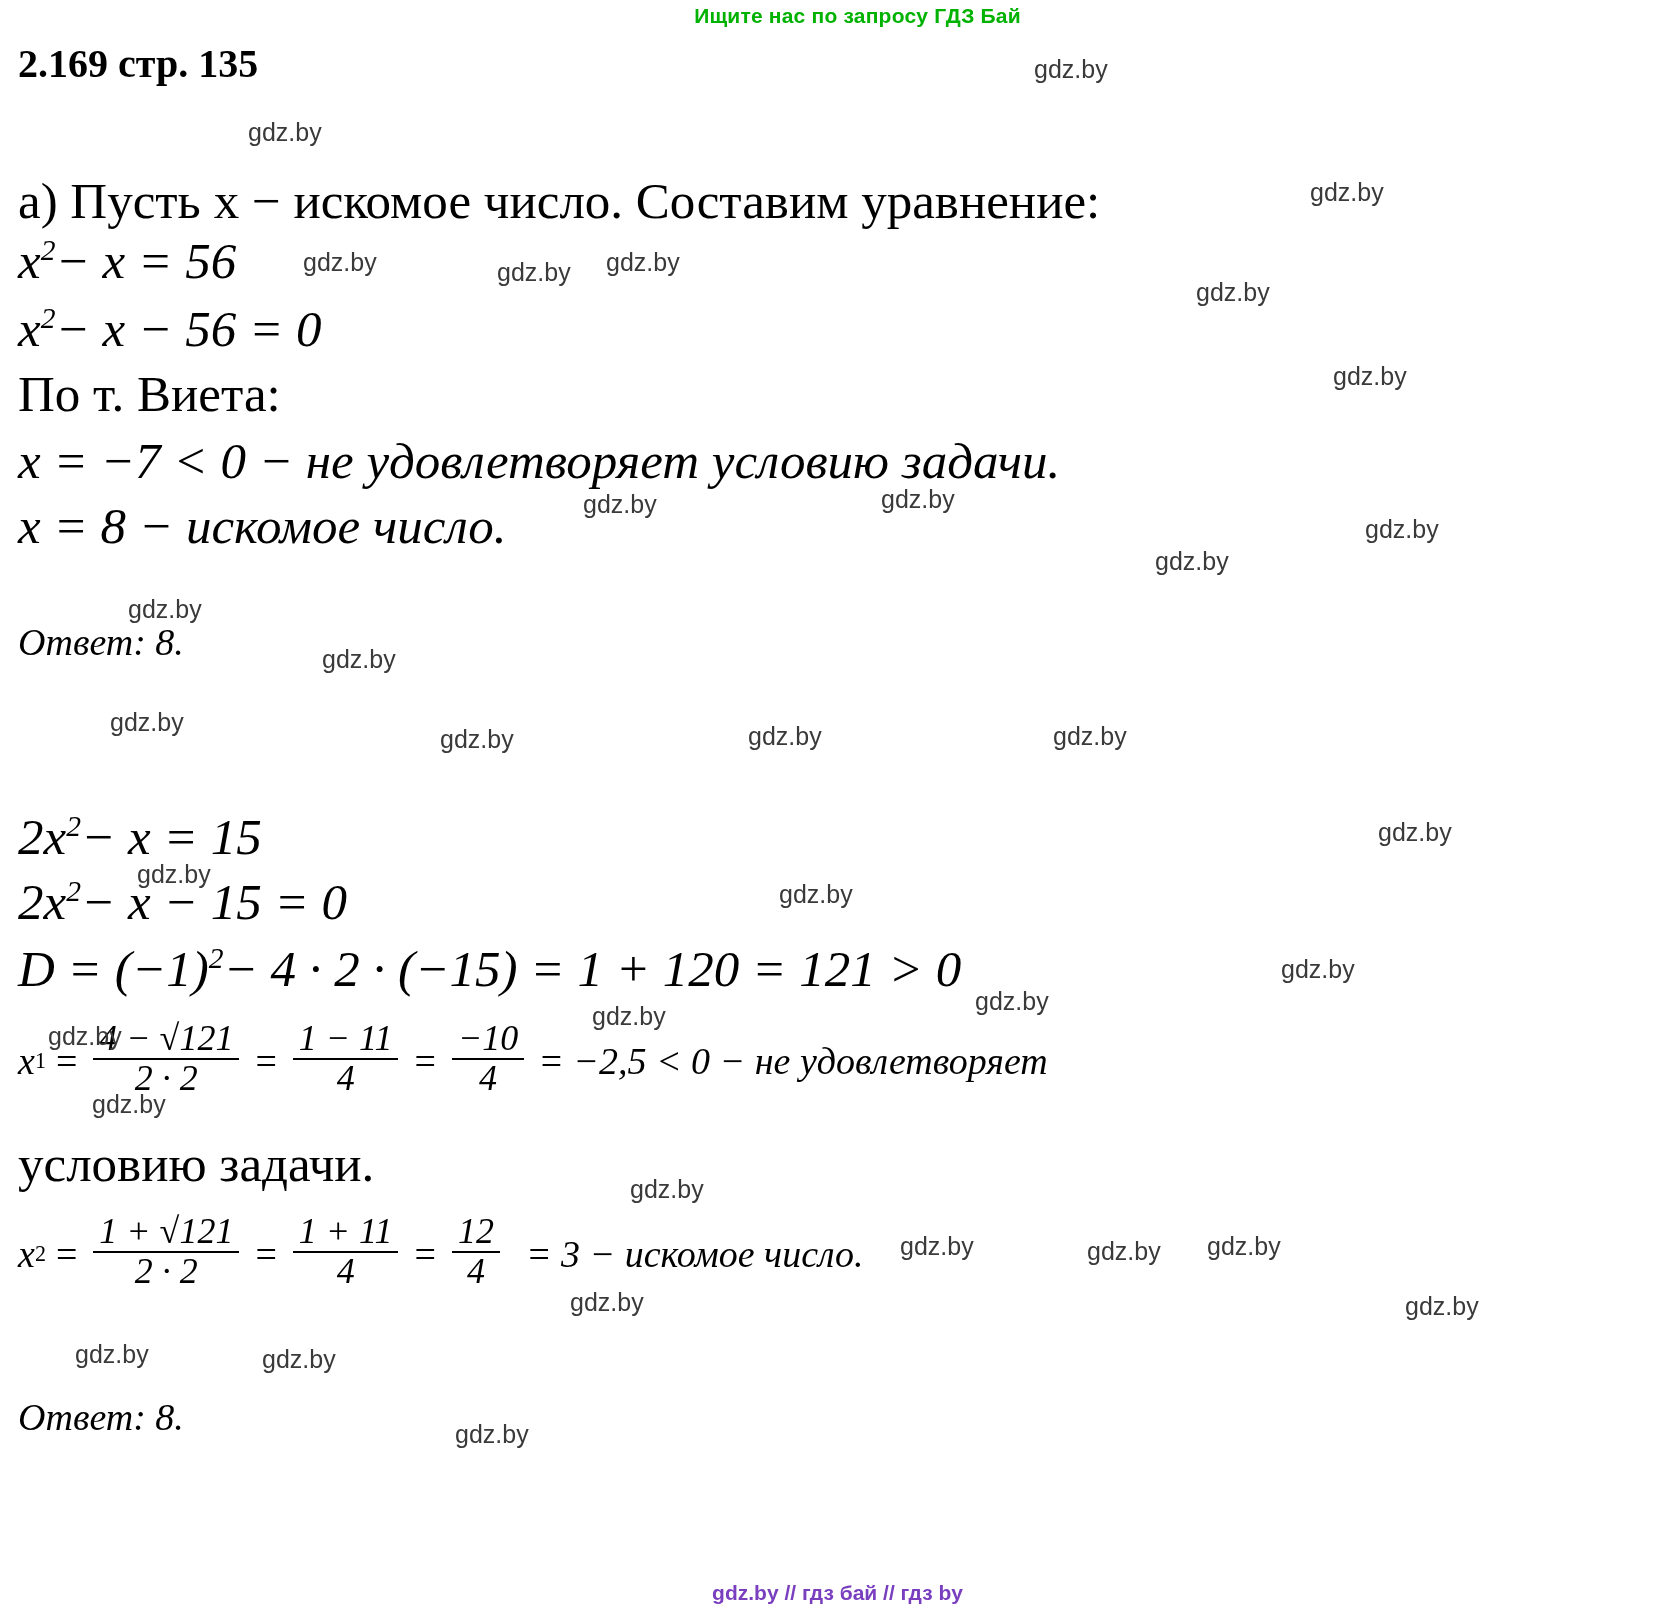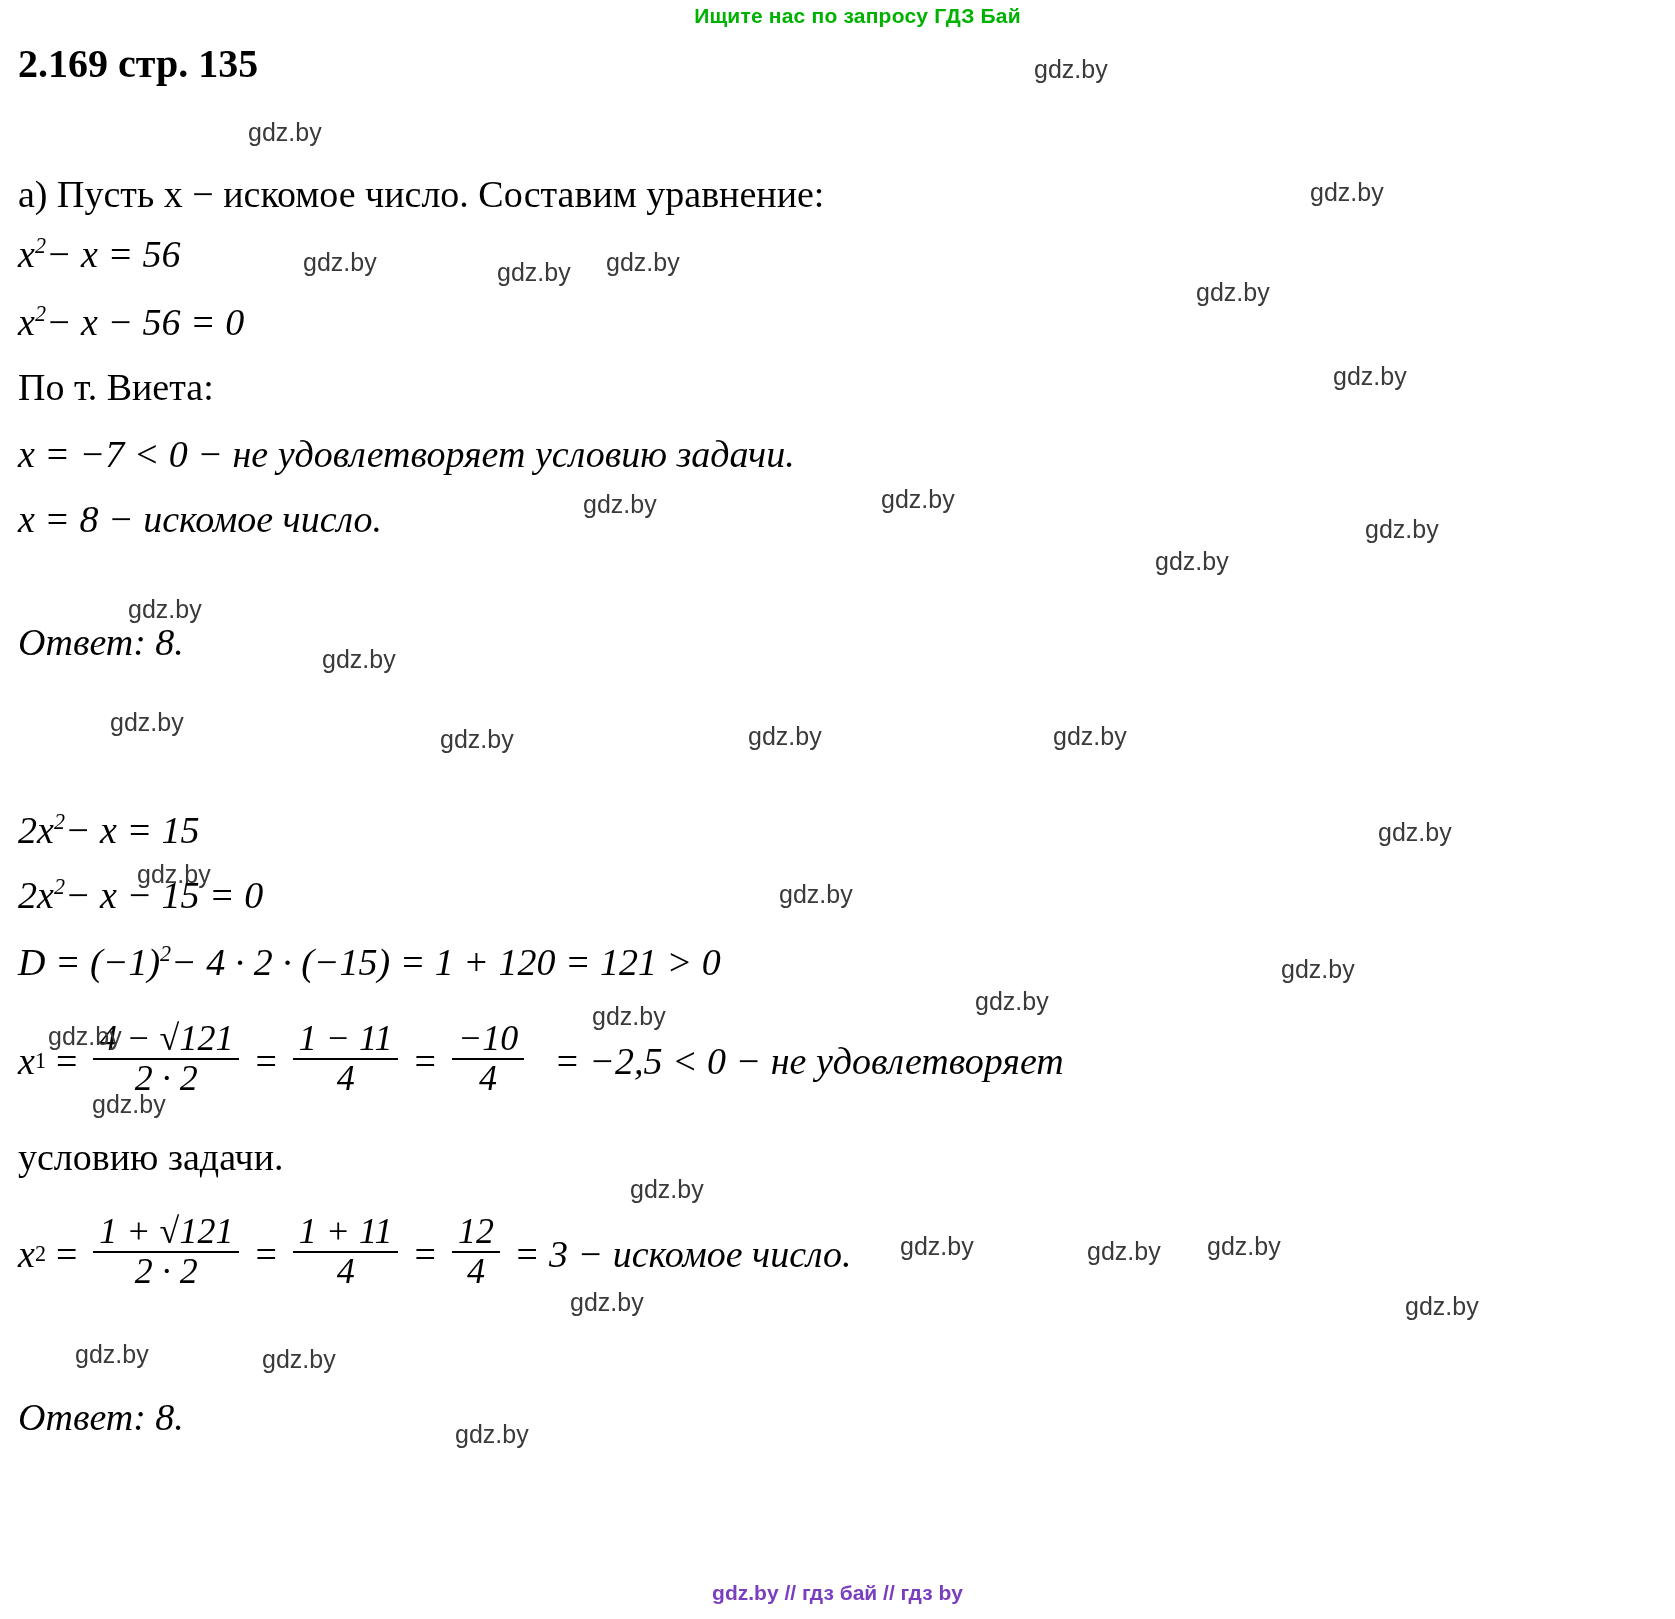--- a/index.html
+++ b/index.html
@@ -57,21 +57,21 @@
   .title {
     position: absolute;
     left: 18px;
     top: 40px;
     font-size: 40px;
     font-weight: bold;
     font-family: "Liberation Serif", serif;
   }
   .line {
     position: absolute;
-    font-size: 38px;
+    font-size: 51px;
     white-space: nowrap;
     font-family: "Liberation Serif", serif;
   }
   .math { font-style: italic; }
   sup.e {
     font-size: 0.58em;
     vertical-align: super;
     font-style: italic;
   }
   sub.e {
@@ -168,21 +168,21 @@
     <span class="op">=</span>
     <span class="frac">
       <span class="num math">1 − 11</span>
       <span class="den math">4</span>
     </span>
     <span class="op">=</span>
     <span class="frac">
       <span class="num math">−10</span>
       <span class="den math">4</span>
     </span>
-    <span class="math" style="margin-left:24px;">= −2,5 &lt; 0 − не удовлетворяет</span>
+    <span class="math" style="margin-left:8px;">= −2,5 &lt; 0 − не удовлетворяет</span>
   </div>
 
   <div class="line" style="left:18px; top:1135px;">условию задачи.</div>
 
   <div class="eqrow" style="left:18px; top:1215px;">
     <span class="math">x</span>
       <sub class="e">2</sub>
     <span class="op">=</span>
     <span class="frac">
       <span class="num math">1 + √121</span>
@@ -191,21 +191,21 @@
     <span class="op">=</span>
     <span class="frac">
       <span class="num math">1 + 11</span>
       <span class="den math">4</span>
     </span>
     <span class="op">=</span>
     <span class="frac">
       <span class="num math">12</span>
       <span class="den math">4</span>
     </span>
-    <span class="math" style="margin-left:8px;">= 3 − искомое число.</span>
+    <span class="math" style="margin-left:20px;">= 3 − искомое число.</span>
   </div>
 
   <div class="answer" style="left:18px; top:1395px;">Ответ: 8.</div>
 
   <div class="bottom-footer">gdz.by  //  гдз бай  //  гдз by</div>
 
   <div id="wm-layer">
       <div class="wm" style="left: 1034px; top: 55px; font-size: 25px;">gdz.by</div>
       <div class="wm" style="left: 248px; top: 118px; font-size: 25px;">gdz.by</div>
       <div class="wm" style="left: 1310px; top: 178px; font-size: 25px;">gdz.by</div>

